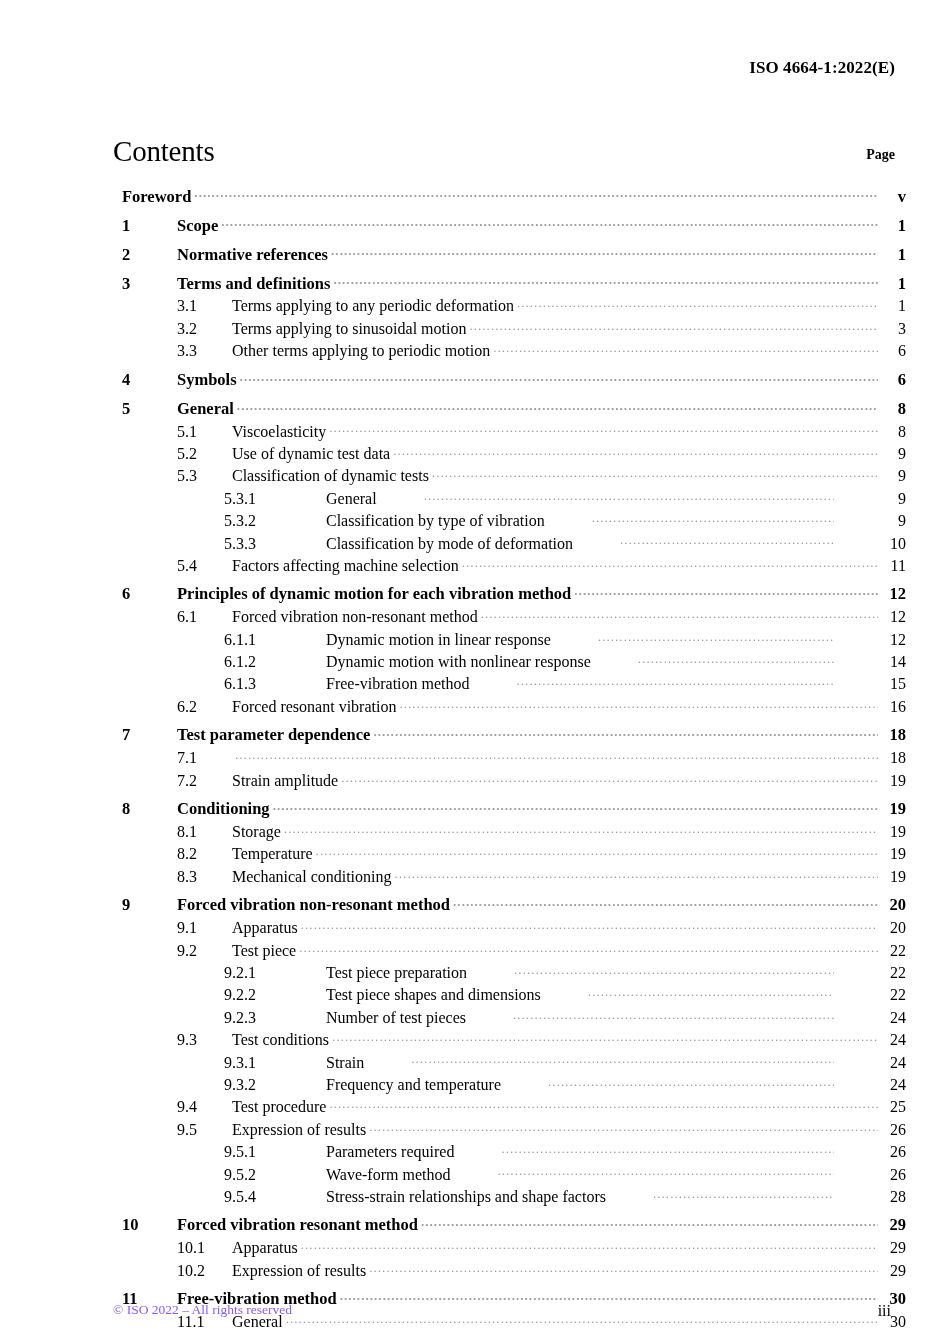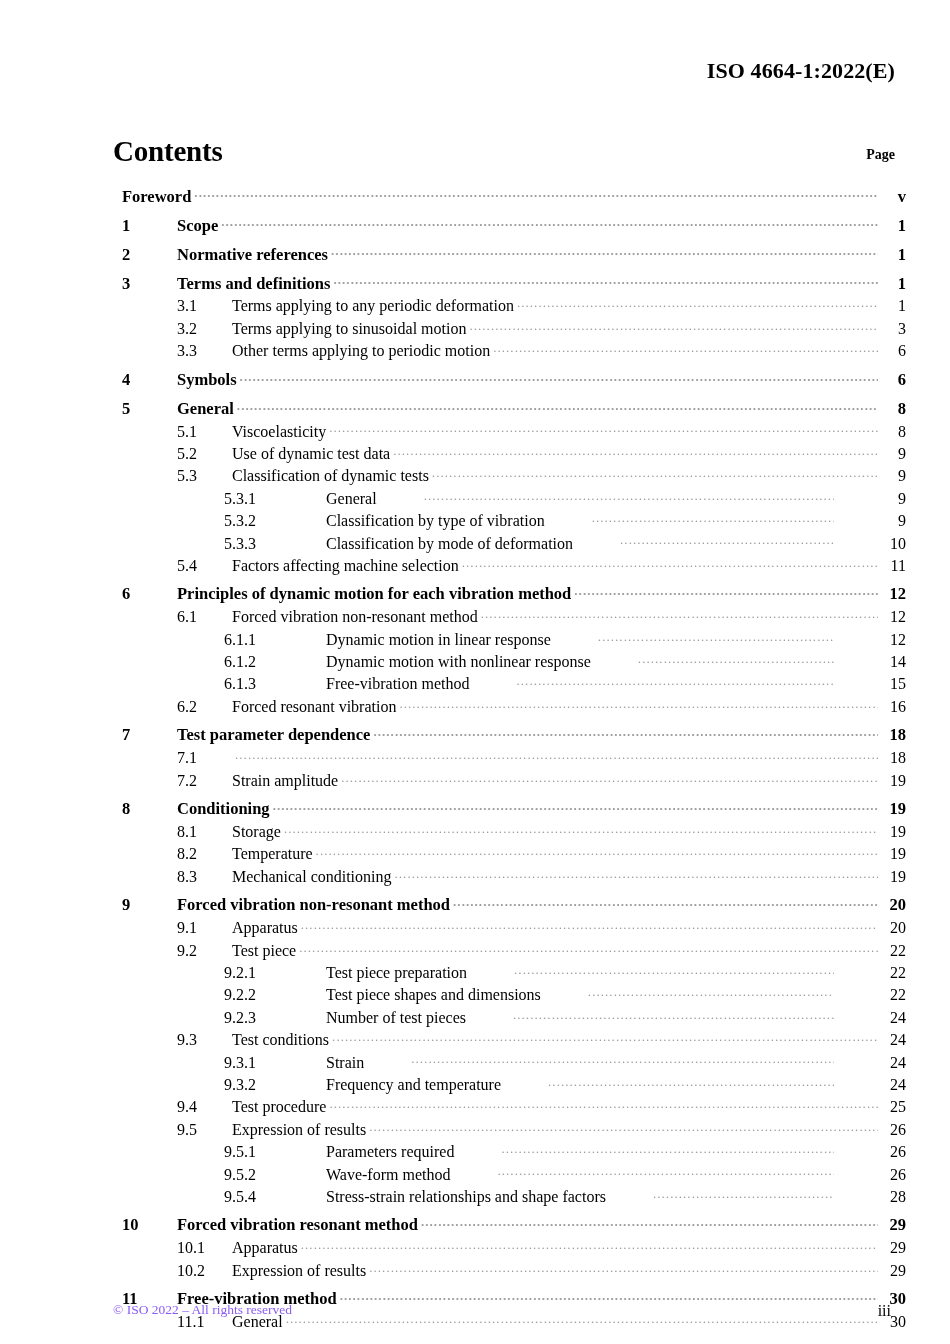--- a/index.html
+++ b/index.html
@@ -19,40 +19,40 @@
   .page {
     position: absolute;
     inset: 0;
   }
 
   
   .doc-header {
     position: absolute;
     top: 58px;
     right: 55px;
-    font-size: 22px;
+    font-size: 17px;
     font-weight: bold;
     letter-spacing: 0.1px;
     white-space: nowrap;
   }
 
   
   .contents-head {
     position: absolute;
     top: 128px;
     left: 113px;
     right: 55px;
     height: 40px;
   }
   .contents-title {
     position: absolute;
     left: 0;
     bottom: 0;
     font-size: 29px;
-    font-weight: bold;
+    font-weight: normal;
     letter-spacing: -0.2px;
   }
   .page-label {
     position: absolute;
     right: 0;
     bottom: 5px;
     font-size: 14px;
     font-weight: bold;
   }
 

